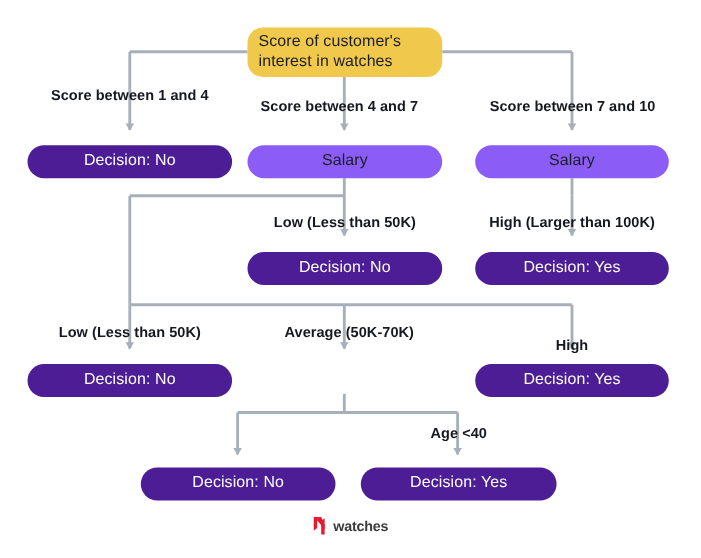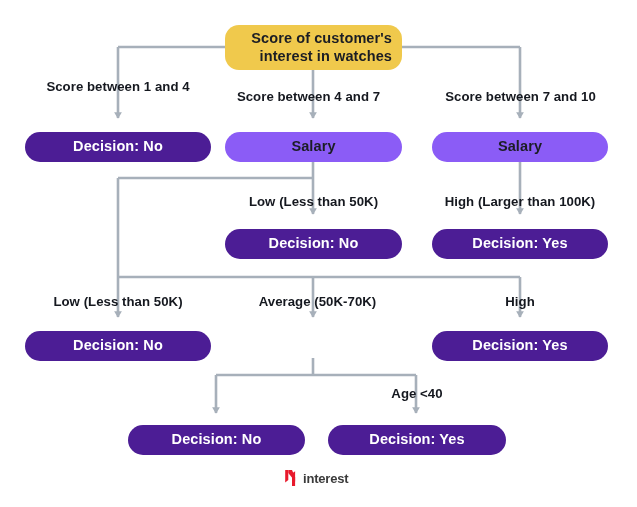--- a/index.html
+++ b/index.html
@@ -25,23 +25,23 @@
     height: 507px;
     pointer-events: none;
   }
   .node {
     position: absolute;
     display: flex;
     align-items: center;
     justify-content: center;
     border-radius: 17px;
     box-sizing: border-box;
-    text-align: right;
+    text-align: left;
     line-height: 1.18;
-    font-weight: bold;
+    font-weight: normal;
     letter-spacing: 0.1px;
   }
   .node.dark {
     background: #4c1d95;
     color: #ffffff;
     font-size: 14.5px;
   }
   .node.yellow {
     background: #8b5cf6;
     color: #1b1d24;
@@ -131,32 +131,32 @@
   <div class="node yellow" style="left:432px; top:132px; width:176px; height:30px;">Salary</div>
 
   <div class="edge-label" style="left:225px; top:194px; width:177px;">Low (Less than 50K)</div>
   <div class="edge-label" style="left:424px; top:194px; width:192px;">High (Larger than 100K)</div>
 
   <div class="node dark" style="left:225px; top:229px; width:177px; height:30px;">Decision: No</div>
   <div class="node dark" style="left:432px; top:229px; width:176px; height:30px;">Decision: Yes</div>
 
   <div class="edge-label" style="left:25px; top:294px; width:186px;">Low (Less than 50K)</div>
   <div class="edge-label" style="left:229px; top:294px; width:177px;">Average (50K-70K)</div>
-  <div class="edge-label" style="left:432px; top:294px; width:176px;">High</div>
+  <div class="edge-label" style="left:432px; top:306px; width:176px;">High</div>
 
   <div class="node dark" style="left:25px; top:331px; width:186px; height:30px;">Decision: No</div>
   <div class="node dark" style="left:432px; top:331px; width:176px; height:30px;">Decision: Yes</div>
 
   <div class="edge-label" style="left:328px; top:386px; width:178px;">Age &lt;40</div>
 
   <div class="node dark" style="left:128px; top:425px; width:177px; height:30px;">Decision: No</div>
   <div class="node dark" style="left:328px; top:425px; width:178px; height:30px;">Decision: Yes</div>
 
   <div id="logo" style="left:283px; top:469px;">
     <svg class="mark" width="15" height="18" viewBox="0 0 15 18" xmlns="http://www.w3.org/2000/svg">
       <path d="M2.2,1.0 L5.3,1.0 L5.3,11.0 L2.2,13.4 Z" fill="#e8192c"></path>
       <path d="M9.0,4.6 L12.1,2.2 L12.1,17.0 L9.0,17.0 Z" fill="#e8192c"></path>
       <path d="M5.3,1.0 L9.0,1.0 L12.1,8.0 L12.1,12.4 L5.3,4.0 Z" fill="#e8192c"></path>
     </svg>
-    <span class="wordmark">interest</span>
+    <span class="wordmark">watches</span>
   </div>
 
 </div>
 
 </body></html>

